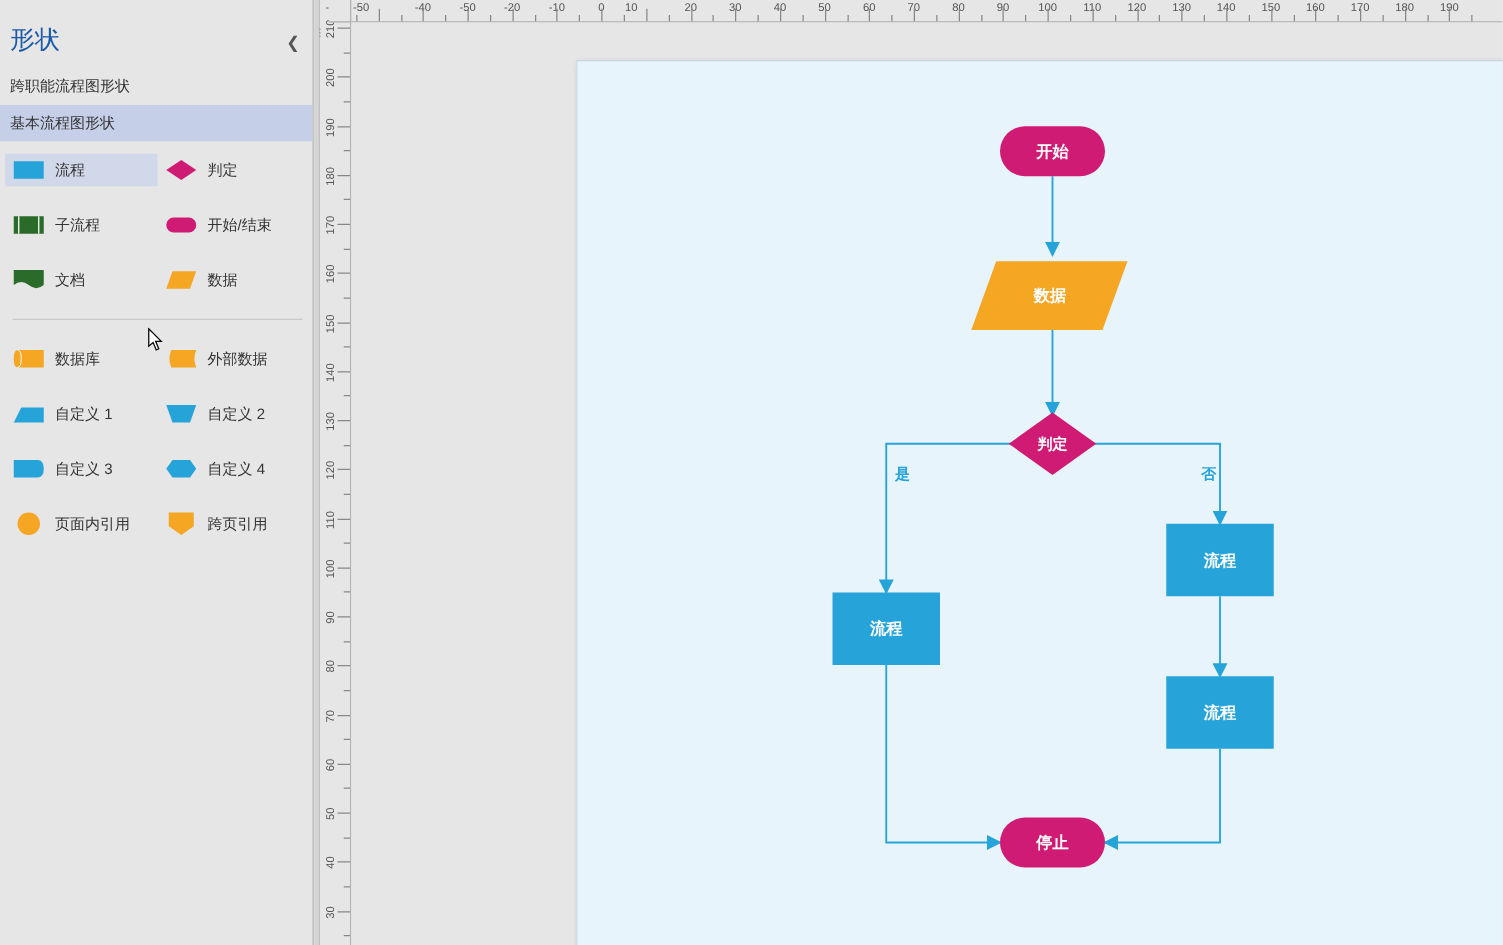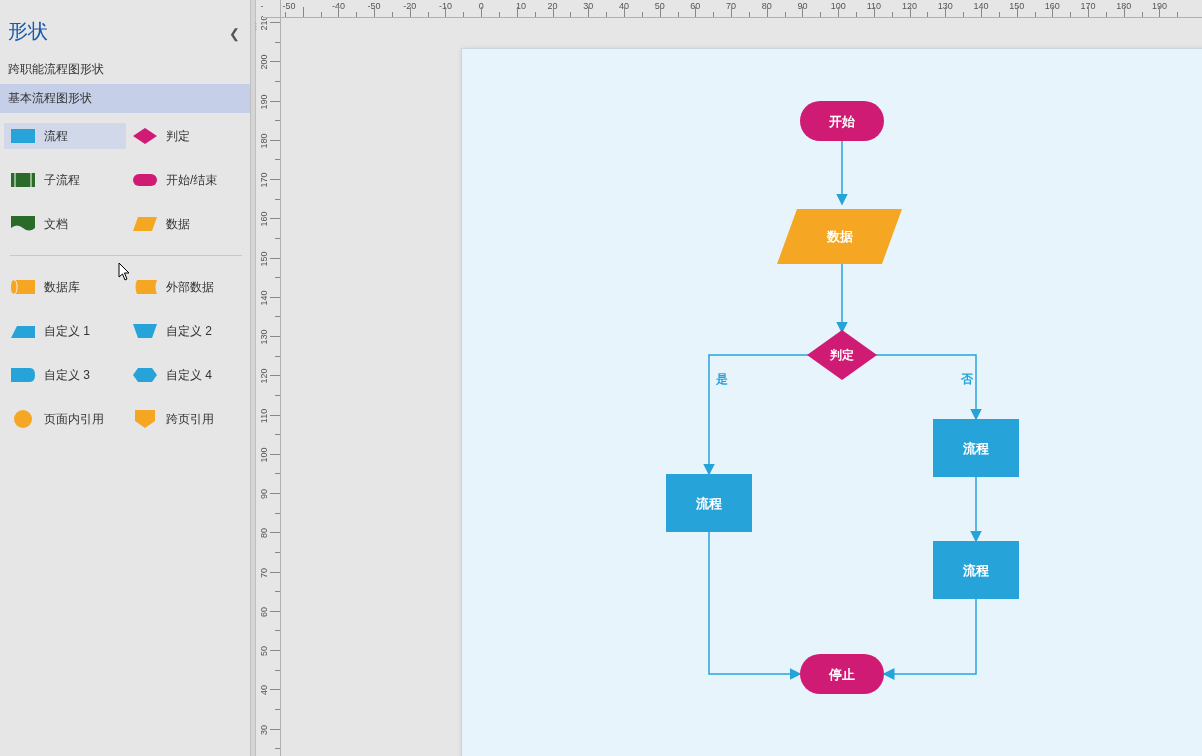--- a/index.html
+++ b/index.html
@@ -215,21 +215,21 @@
       <div class="tick minor" style="left: 128.942px;"></div>
       <div class="num" style="left: 146.791px;">-20</div>
       <div class="tick major" style="left: 146.791px;"></div>
       <div class="tick minor" style="left: 164.64px;"></div>
       <div class="num" style="left: 182.488px;">-10</div>
       <div class="tick major" style="left: 182.488px;"></div>
       <div class="tick minor" style="left: 200.337px;"></div>
       <div class="num" style="left: 218.186px;">0</div>
       <div class="tick major" style="left: 218.186px;"></div>
       <div class="tick minor" style="left: 236.035px;"></div>
-      <div class="num" style="left: 258px; text-align: right;">10</div>
+      <div class="num" style="left: 242px; text-align: right;">10</div>
       <div class="tick major" style="left: 253.884px;"></div>
       <div class="tick minor" style="left: 271.733px;"></div>
       <div class="num" style="left: 289.581px;">20</div>
       <div class="tick major" style="left: 289.581px;"></div>
       <div class="tick minor" style="left: 307.43px;"></div>
       <div class="num" style="left: 325.279px;">30</div>
       <div class="tick major" style="left: 325.279px;"></div>
       <div class="tick minor" style="left: 343.128px;"></div>
       <div class="num" style="left: 360.977px;">40</div>
       <div class="tick major" style="left: 360.977px;"></div>

